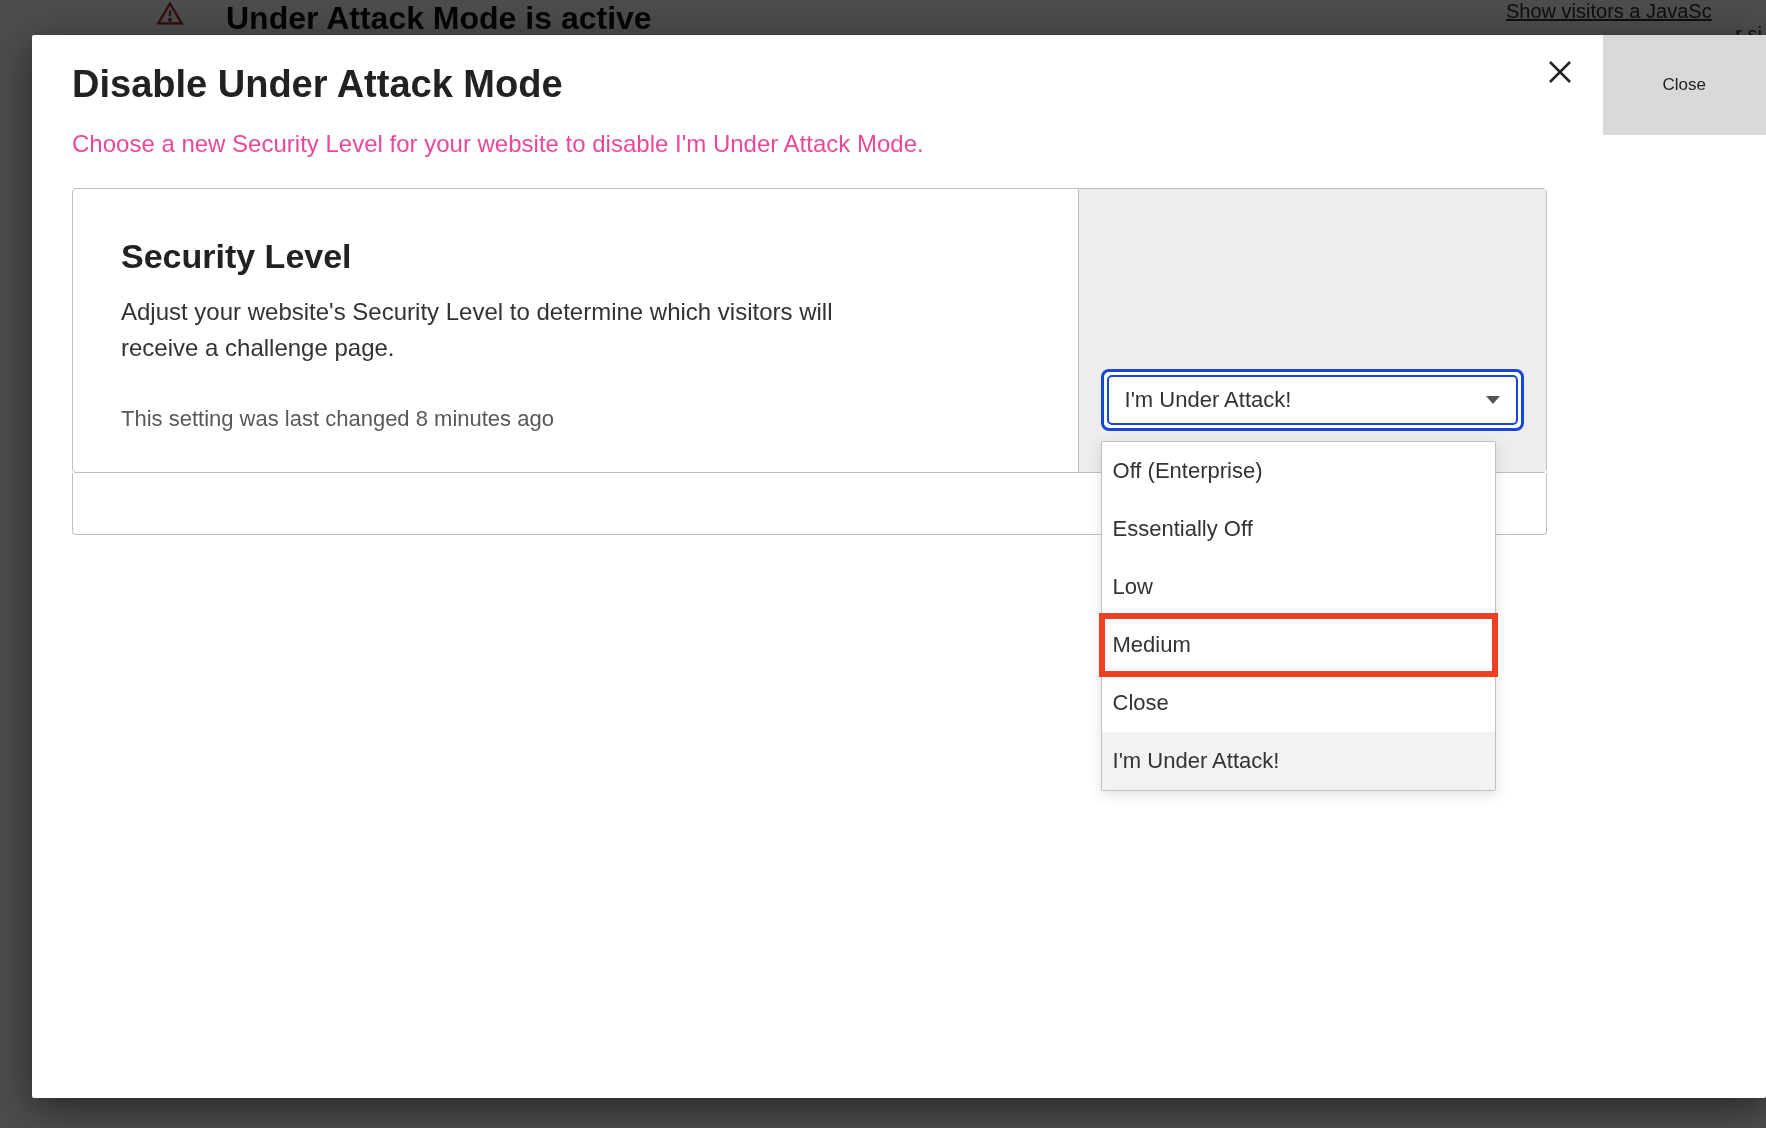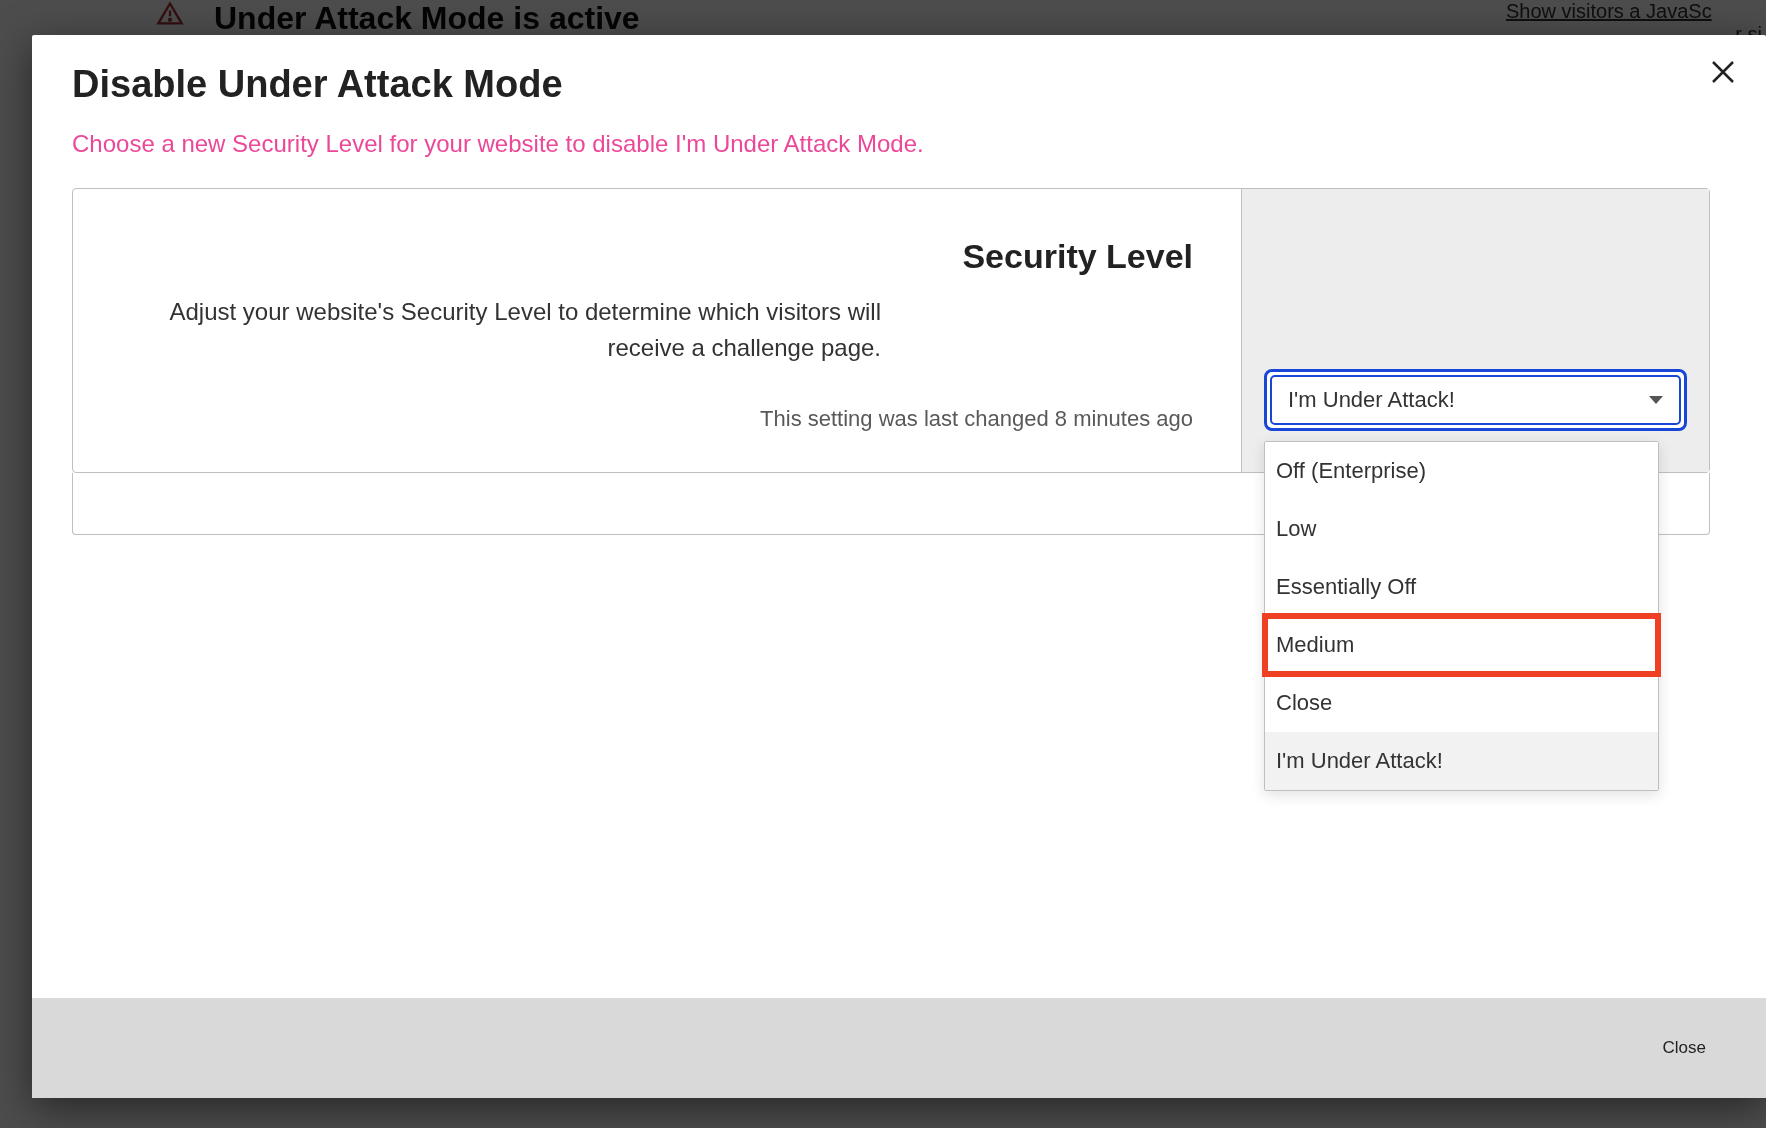--- a/index.html
+++ b/index.html
@@ -19,21 +19,21 @@
       filter: brightness(0.55);
     }
     .bg-banner-icon {
       position: absolute;
       top: 0px; left: 155px;
       color: #7a2e2e;
       font-size: 30px;
     }
     .bg-banner-title {
       position: absolute;
-      top: 0px; left: 214px;
+      top: 0px; left: 226px;
       font-size: 32px; font-weight: 700;
       color: #111;
     }
     .bg-right-1 {
       position: absolute;
       top: 0px; right: 0;
       width: 260px;
       font-size: 20px;
       color: #333;
       text-align: left;
@@ -52,21 +52,21 @@
     }
 
     .modal {
       position: absolute;
       left: 32px; right: 0; top: 35px;
       bottom: 30px;
       background: #fff;
       border-radius: 2px;
       box-shadow: 0 10px 40px rgba(0,0,0,0.5);
       display: flex;
-      flex-direction: column;
+      flex-direction: row;
     }
 
     .modal-body {
       padding: 28px 56px 0 40px;
       flex: 1;
       position: relative;
     }
 
     .modal-title {
       font-size: 38px;
@@ -94,21 +94,20 @@
       border: 1px solid #bfbfbf;
       border-radius: 4px;
       display: flex;
       position: relative;
       background: #fff;
     }
     .card-left {
       flex: 1;
       padding: 48px 48px 40px 48px;
       border-right: 1px solid #bfbfbf;
-      text-align: right;
     }
     .card-right {
       width: 467px;
       background: #ededed;
       position: relative;
     }
 
     .card-title {
       font-size: 34px;
       font-weight: 600;
@@ -284,22 +283,22 @@
           <div class="select-outer">
             <div class="select-inner">
               <span class="select-value">I'm Under Attack!</span>
               <span class="caret"></span>
             </div>
           </div>
         </div>
 
         <div class="dropdown-list">
           <div class="dropdown-item">Off (Enterprise)</div>
+          <div class="dropdown-item">Essentially Off</div>
           <div class="dropdown-item">Low</div>
-          <div class="dropdown-item">Essentially Off</div>
           <div class="dropdown-item highlighted">Medium</div>
           <div class="dropdown-item">Close</div>
           <div class="dropdown-item selected">I'm Under Attack!</div>
         </div>
       </div>
     </div>
     <div class="card-footer"></div>
   </div>
 
   <div class="modal-footer">

